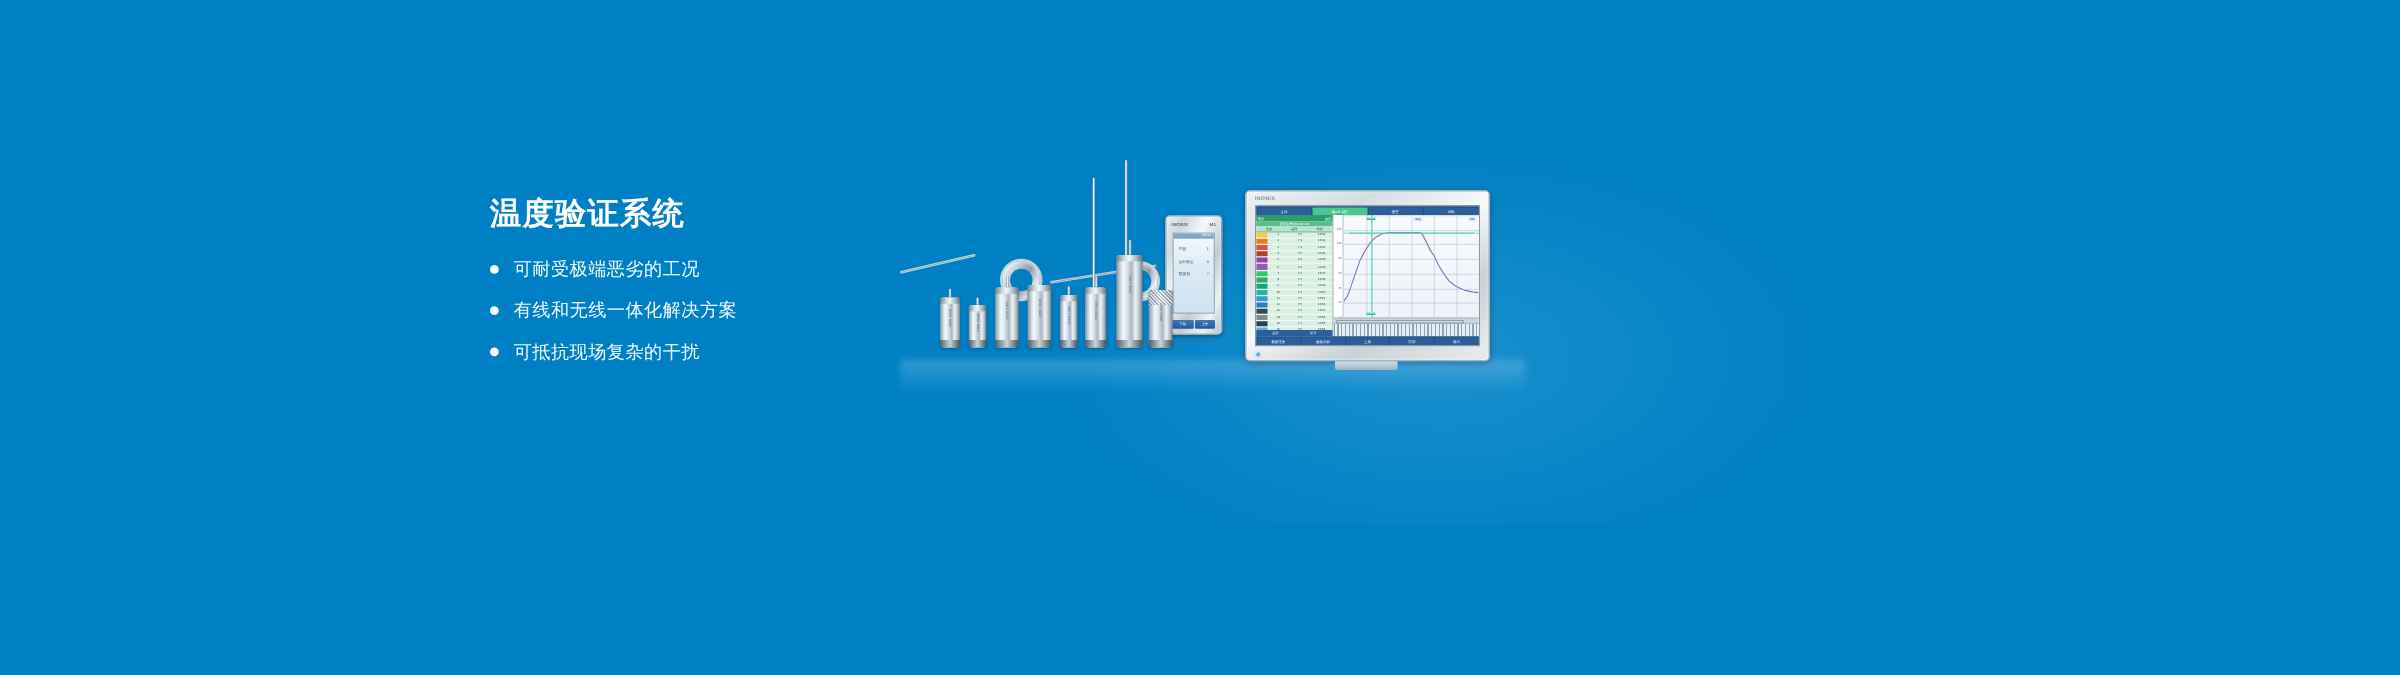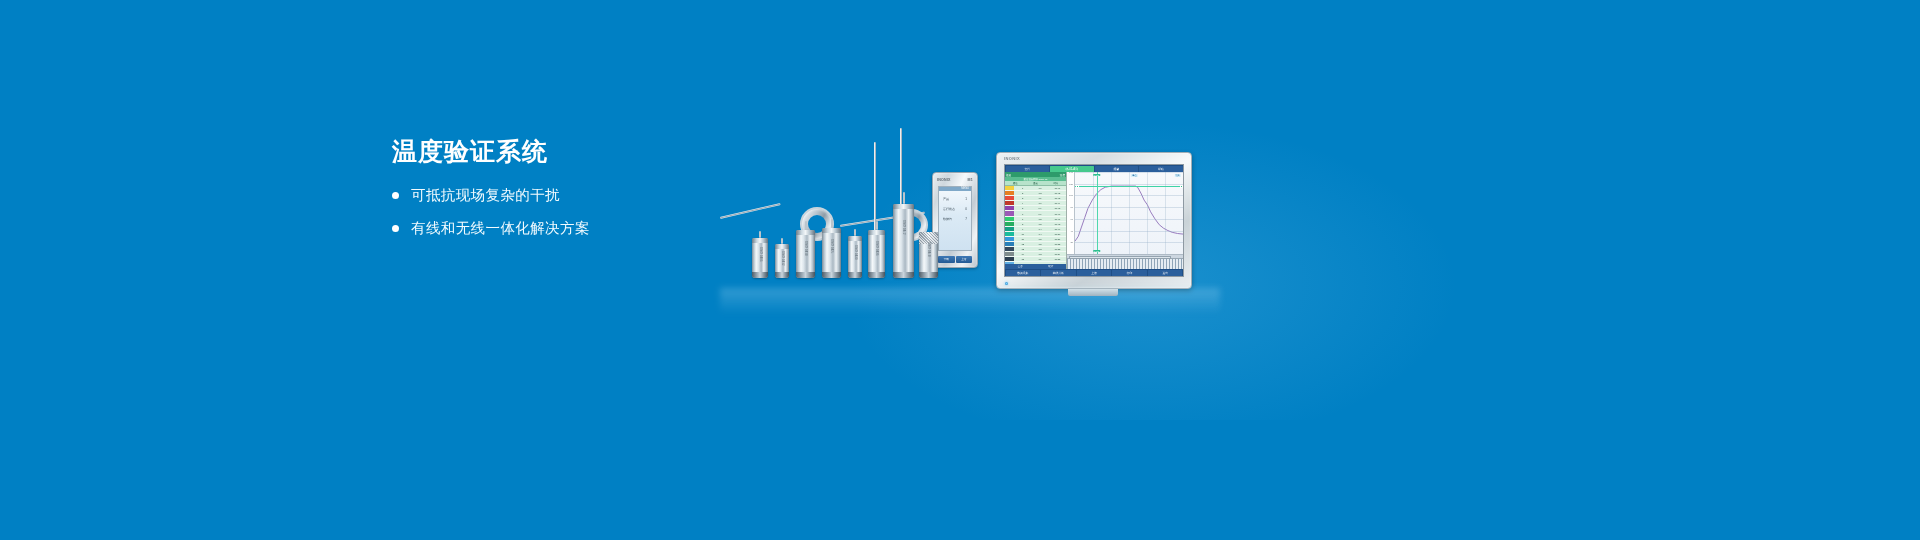--- a/index.html
+++ b/index.html
@@ -18,21 +18,21 @@
   
   #bg-glow {
     position:absolute; left:840px; top:120px;
     width:620px; height:300px;
     background:radial-gradient(ellipse at 50% 55%, rgba(120,200,240,0.22) 0%, rgba(0,128,196,0) 70%);
     pointer-events:none;
   }
 
   
   #text-block {
-    position:absolute; left:392px; top:136px; width:420px;
+    position:absolute; left:392px; top:156px; width:420px;
   }
   #page-title {
     font-size:25px; font-weight:bold; color:#ffffff;
     letter-spacing:1px; line-height:1.2;
   }
   #subtitle {
     margin-top:21px;
     font-size:14.5px; color:#eaf6fd; letter-spacing:0.4px;
     white-space:nowrap;
   }
@@ -285,25 +285,29 @@
 
 <div id="banner">
 
   <div id="bg-glow"></div>
 
   <div id="text-block">
     <h1 id="page-title">温度验证系统</h1>
     <ul class="bullet-list" id="bullet-list">
         <li class="bullet-item">
           <span class="bullet-dot"></span>
-          <span>可抵抗现场复杂的干扰</span>
+          <span>可耐受极端恶劣的工况</span>
         </li>
         <li class="bullet-item">
           <span class="bullet-dot"></span>
           <span>有线和无线一体化解决方案</span>
+        </li>
+        <li class="bullet-item">
+          <span class="bullet-dot"></span>
+          <span>可抵抗现场复杂的干扰</span>
         </li>
       </ul>
   </div>
 
   <div id="product-scene">
 
     <div class="wire" style="left:20px; top:97px; width:62px; height:1.6px; transform:rotate(-13deg); transform-origin:left center;"></div>
     <div class="coil-ring" style="left:100px; top:87px; width:34px; height:34px;"></div>
     <div class="coil-inner" style="left:108px; top:95px; width:18px; height:18px;"></div>
     <div class="wire" style="left:125px; top:115px; width:1.6px; height:42px;"></div>

